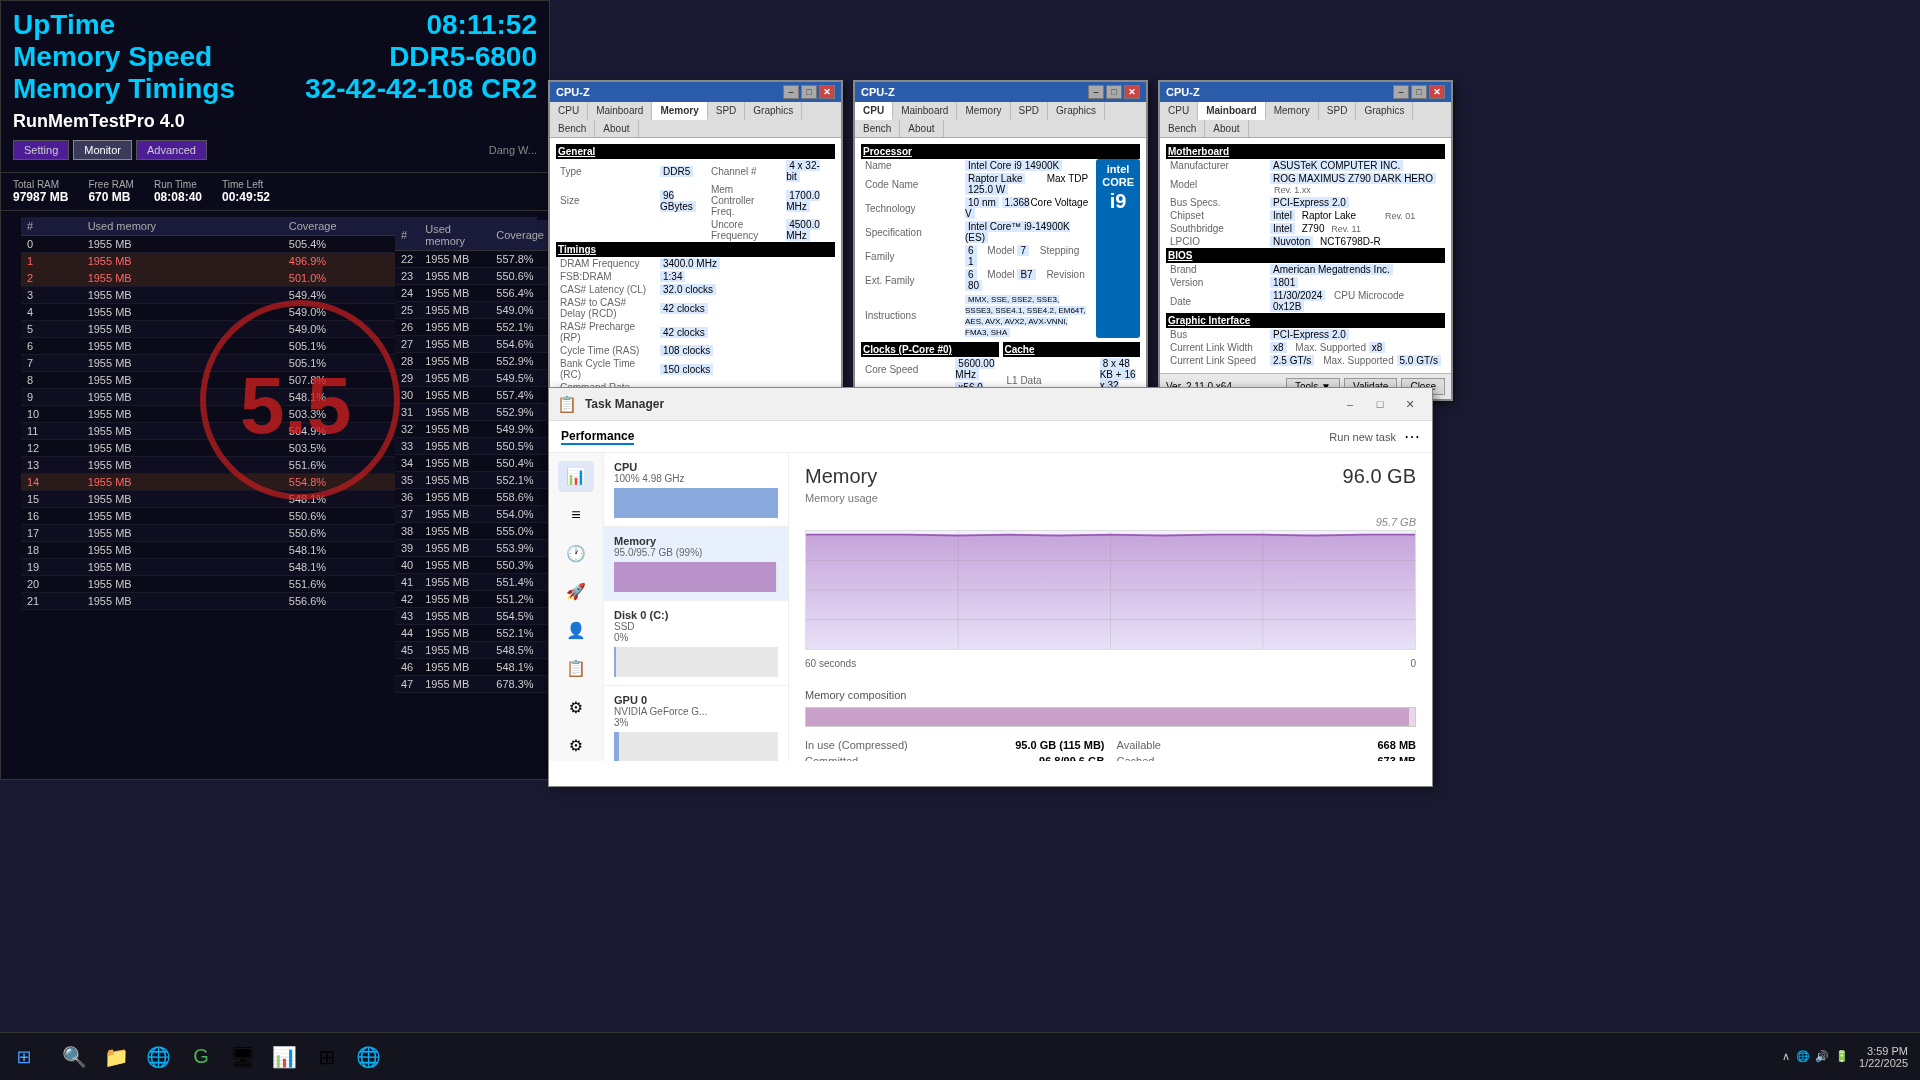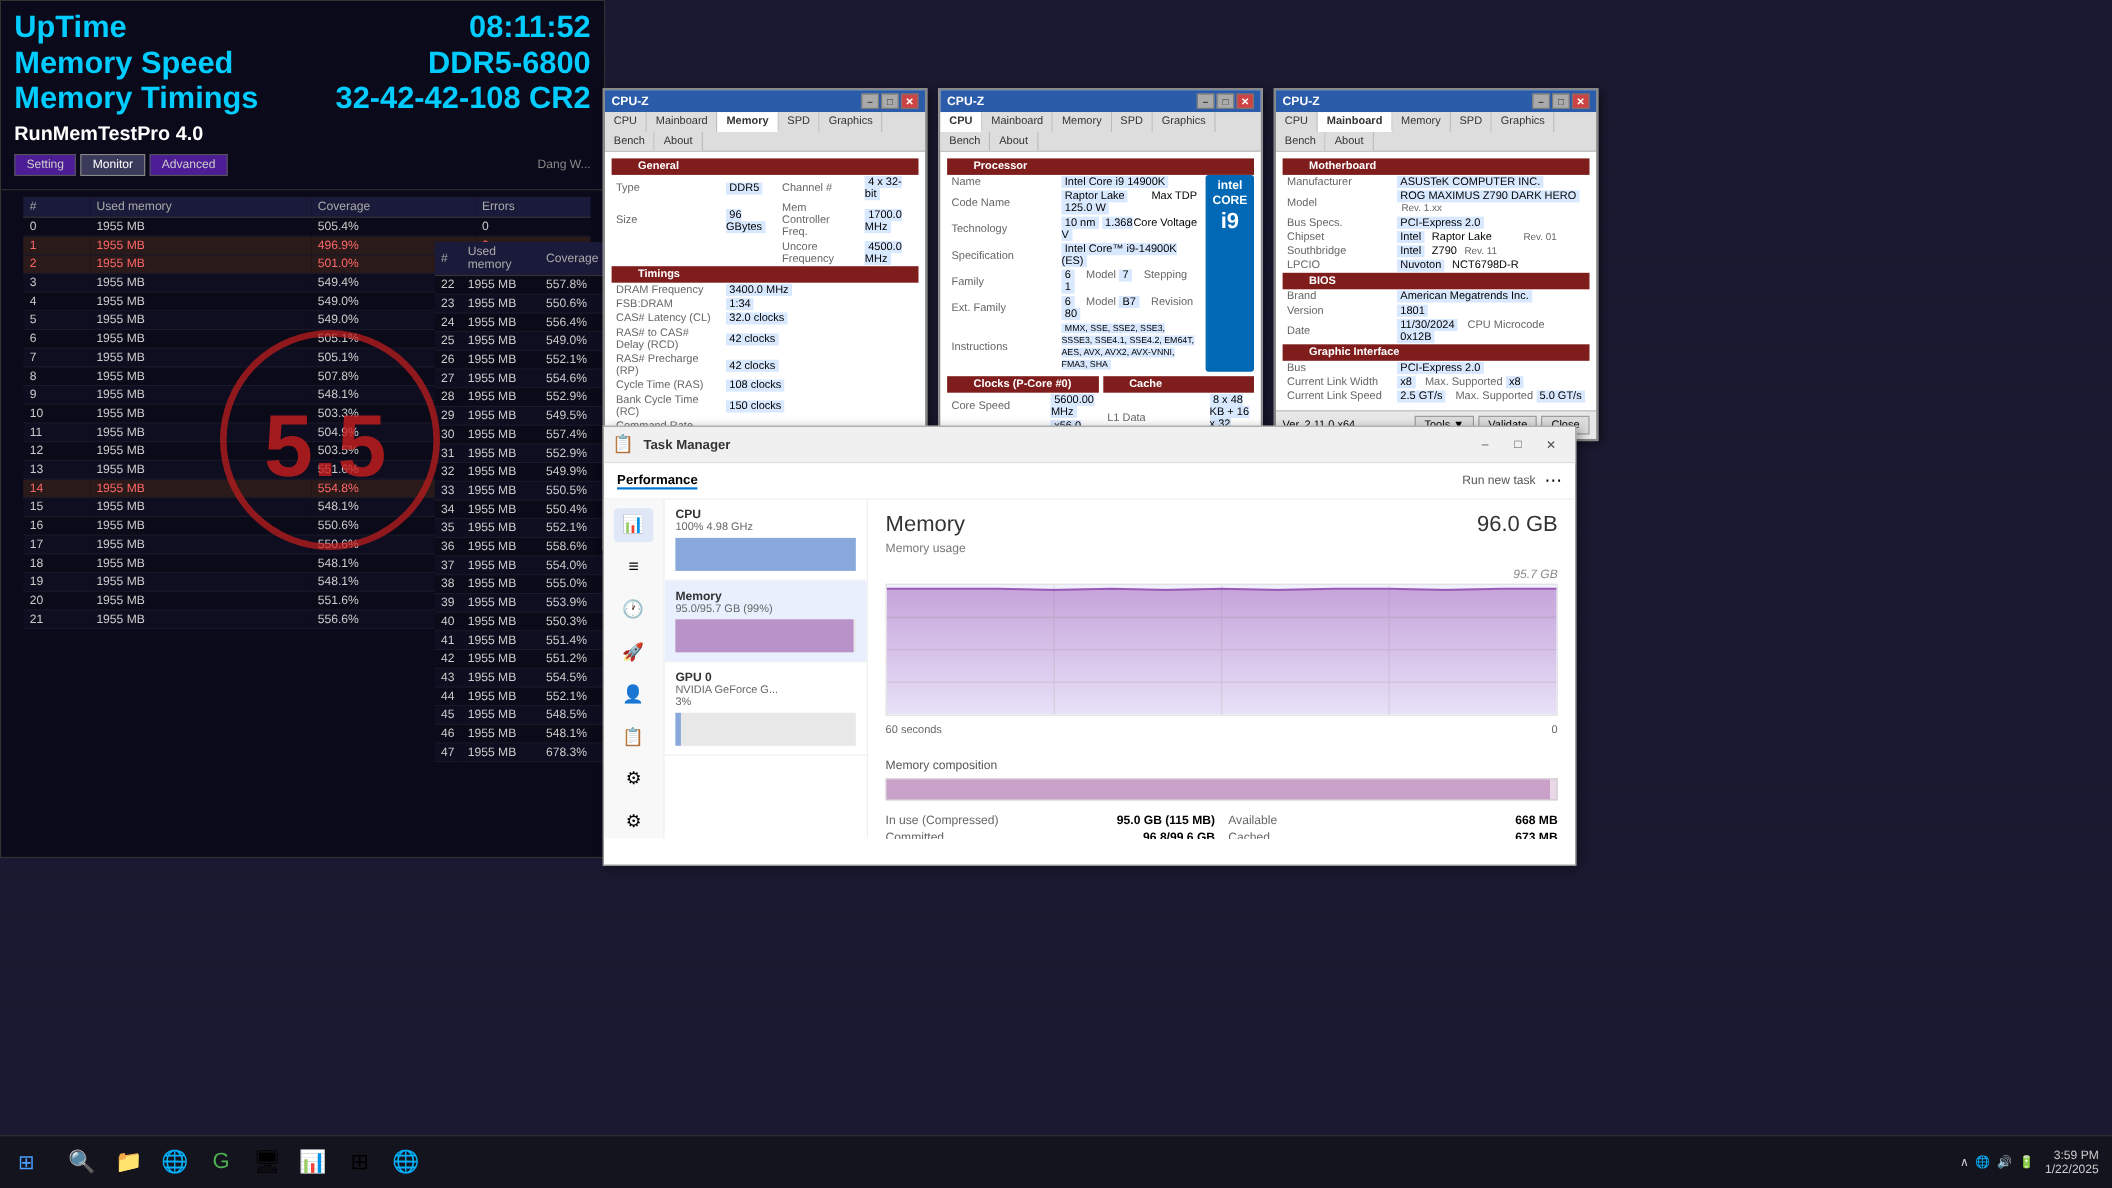--- a/index.html
+++ b/index.html
@@ -613,25 +613,26 @@
     table.info-table td:first-child {
       color: #666;
       width: 100px;
     }
 
     table.info-table td:last-child {
       color: #000;
     }
 
     .blue-header-row {
-      background: #7f1d1d;
+      background: #000000;
       color: white;
       font-size: 10px;
       font-weight: bold;
-      padding: 2px 24px;
+      padding: 2px 2px;
+      text-decoration: underline;
     }
 
     
     .mem-graph {
       width: 100%;
       height: 100%;
     }
   </style>
 </head>
 <body>
@@ -656,20 +657,38 @@
     <div style="display:flex; align-items:center; justify-content:space-between;">
       <div class="nav-bar">
         <button class="nav-btn">Setting</button>
         <button class="nav-btn active">Monitor</button>
         <button class="nav-btn">Advanced</button>
       </div>
       <span class="dang-w">Dang W...</span>
     </div>
   </div>
 
+  <div class="stats-row">
+    <div class="stat-item">
+      <span class="stat-label">Total RAM</span>
+      <span class="stat-value">97987 MB</span>
+    </div>
+    <div class="stat-item">
+      <span class="stat-label">Free RAM</span>
+      <span class="stat-value">670 MB</span>
+    </div>
+    <div class="stat-item">
+      <span class="stat-label">Run Time</span>
+      <span class="stat-value">08:08:40</span>
+    </div>
+    <div class="stat-item">
+      <span class="stat-label">Time Left</span>
+      <span class="stat-value">00:49:52</span>
+    </div>
+  </div>
 
   <div style="display:flex; padding: 6px 12px;">
 
     <div style="flex:1; margin-left:8px; overflow:hidden; max-height:400px;">
       <table class="mem-table">
         <thead>
           <tr>
             <th>#</th>
             <th>Used memory</th>
             <th>Coverage</th>
@@ -1368,20 +1387,28 @@
         </div>
       </div>
       <div class="tm-resource-item active">
         <div class="tm-resource-name">Memory</div>
         <div class="tm-resource-detail">95.0/95.7 GB (99%)</div>
         <div class="tm-resource-bar">
           <div class="tm-resource-fill" style="width:99%;background:#9b59b6;"></div>
         </div>
       </div>
       <div class="tm-resource-item">
+        <div class="tm-resource-name">Disk 0 (C:)</div>
+        <div class="tm-resource-detail">SSD</div>
+        <div class="tm-resource-detail">0%</div>
+        <div class="tm-resource-bar">
+          <div class="tm-resource-fill" style="width:1%;background:#4a7fd4;"></div>
+        </div>
+      </div>
+      <div class="tm-resource-item">
         <div class="tm-resource-name">GPU 0</div>
         <div class="tm-resource-detail">NVIDIA GeForce G...</div>
         <div class="tm-resource-detail">3%</div>
         <div class="tm-resource-bar">
           <div class="tm-resource-fill" style="width:3%;background:#4a7fd4;"></div>
         </div>
       </div>
     </div>
 
     <div class="tm-main-panel">

